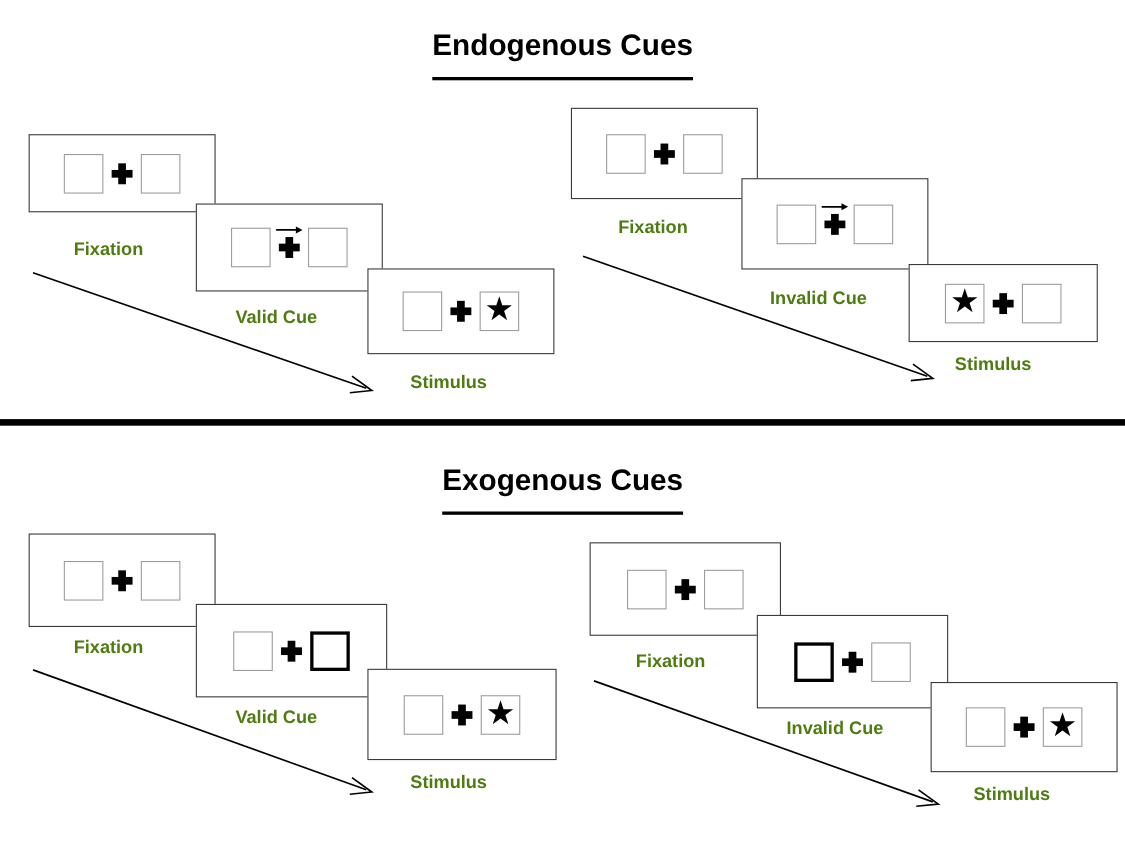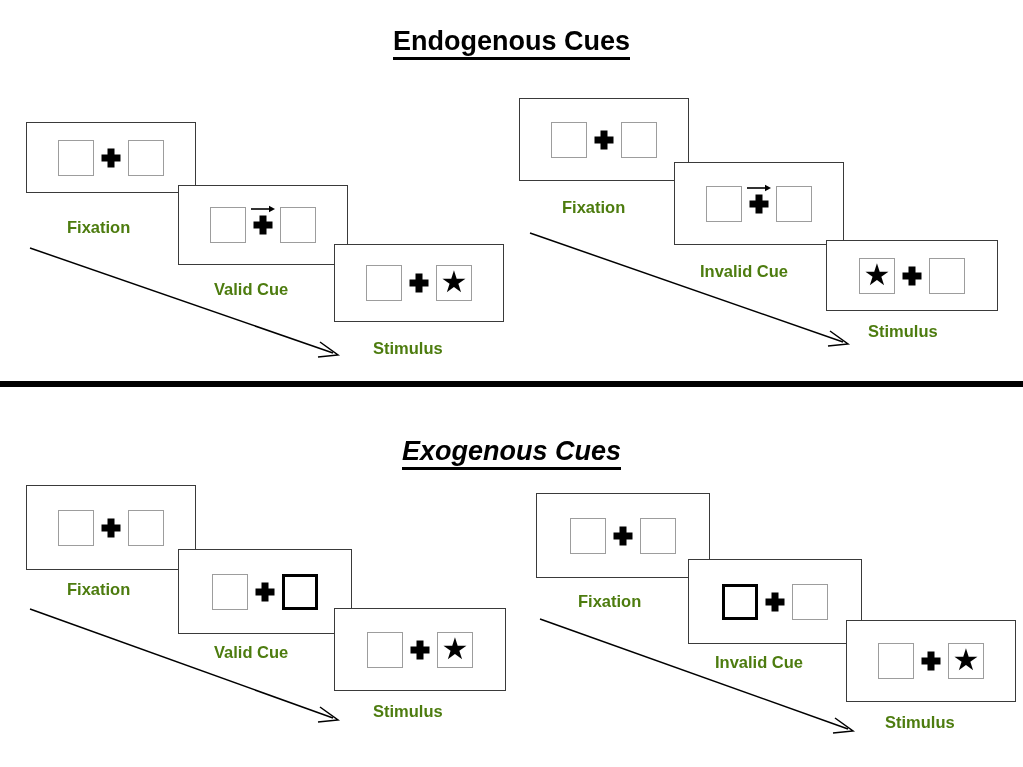--- a/index.html
+++ b/index.html
@@ -21,21 +21,21 @@
     position: absolute;
     width: 100%;
     text-align: center;
     font-size: 27px;
     font-weight: bold;
     letter-spacing: 0px;
     color: #000;
   }
   .section-title span {
     border-bottom: 3px solid #000;
-    padding-bottom: 1px;
+    padding-bottom: 14px;
   }
 
   
   .divider {
     position: absolute;
     left: 0;
     width: 1023px;
     height: 6px;
     background: #000;
   }
@@ -232,21 +232,21 @@
 </div>
 <div class="caption" style="left:868px; top:322px;">Stimulus</div>
 
 <svg class="flow-arrow" style="left:528px; top:230px;" width="330" height="125" viewBox="0 0 330 125">
   <line x1="2" y1="3" x2="315" y2="112" stroke="#000" stroke-width="1.5"></line>
   <polyline points="302,101 320,114 300,116" fill="none" stroke="#000" stroke-width="1.5"></polyline>
 </svg>
 
 <div class="divider" style="top:381px;"></div>
 
-<div class="section-title" style="top:436px;font-style:italic;">
+<div class="section-title" style="top:421px;">
   <span>Exogenous Cues</span>
 </div>
 
 <div class="panel" style="left:26px; top:485px; width:170px; height:85px;">
   <div class="panel-inner">
     <div class="sbox"></div>
     <div class="cross">
       <div class="plus-h"></div>
         <div class="plus-v"></div>
     </div>

